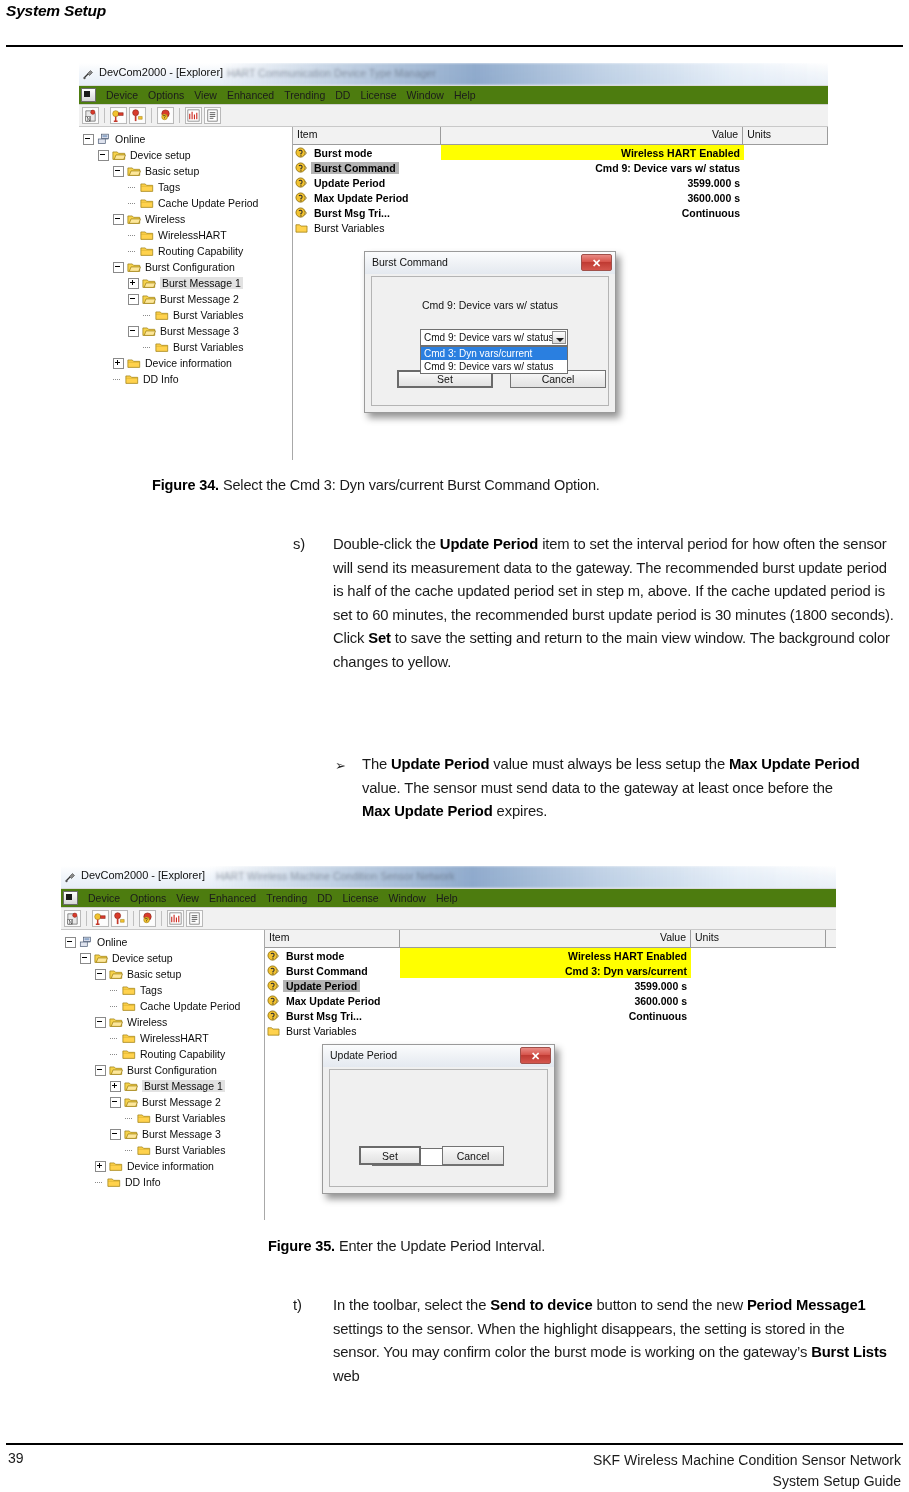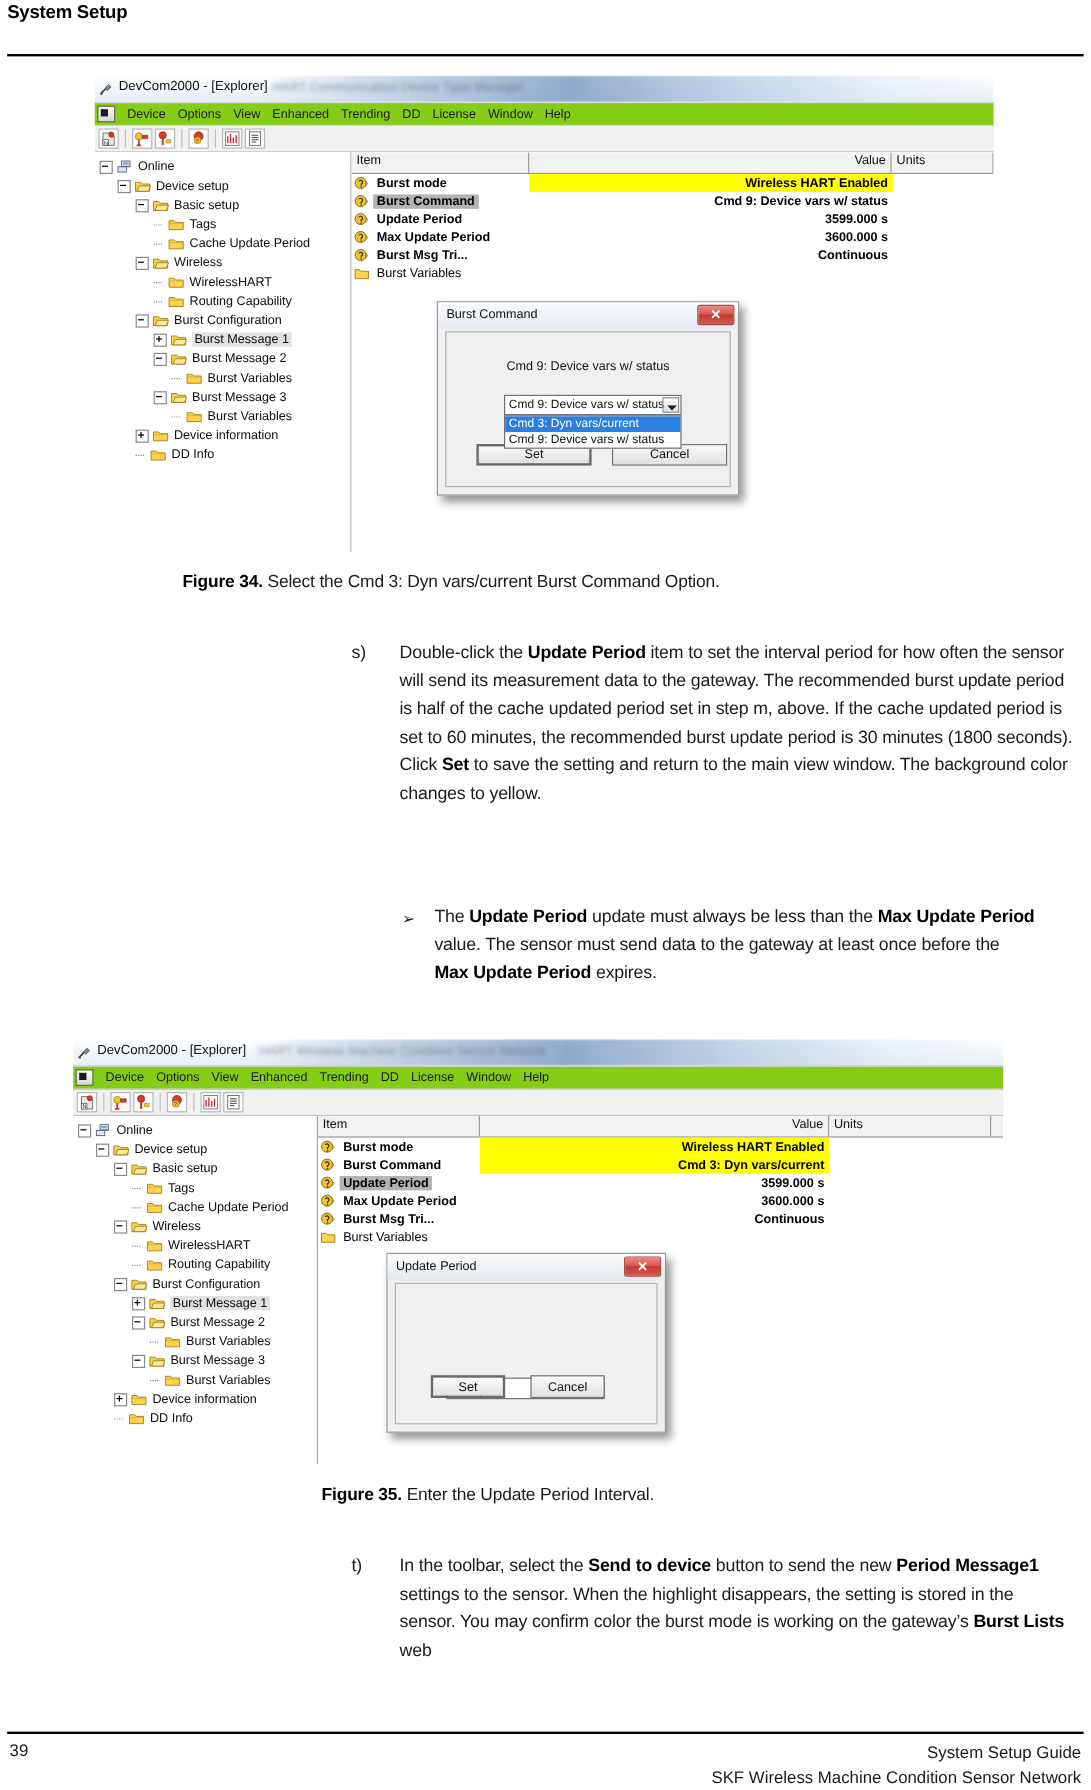--- a/index.html
+++ b/index.html
@@ -14,20 +14,21 @@
     font-family: "Liberation Sans", sans-serif;
     color: #000000;
     overflow: hidden;
   }
 
   
   .page-header {
     position: absolute;
     left: 0; top: 0;
     width: 909px;
+    font-style: italic;
   }
   .page-header .h-title {
     font-size: 15.5px;
     font-weight: bold;
     letter-spacing: -0.2px;
     margin: 2px 0 0 6px;
   }
   .page-header .h-sub {
     font-size: 14.5px;
     font-weight: normal;
@@ -83,21 +84,21 @@
     position: absolute;
     top: 4px;
     font-size: 10.5px;
     color: rgba(80,90,105,0.55);
     filter: blur(1.6px);
     white-space: nowrap;
   }
 
   .win-menubar {
     height: 18px;
-    background: #84cc16;
+    background: #4d7c0f;
     border-top: 1px solid #d9d9d9;
     border-bottom: 1px solid #d0d0d0;
     display: flex;
     align-items: center;
     padding-left: 2px;
     position: relative;
   }
   .win-menubar .sysbox {
     width: 13px; height: 12px;
     border: 1px solid #6b6b6b;
@@ -762,21 +763,21 @@
   <span>Select the Cmd 3: Dyn vars/current Burst Command Option.</span>
 </div>
 
 <div class="para" style="left:333px; top:533px; width:566px;">
   <span class="marker">s)</span>
   <span id="step-s-body"><span>Double-click the </span><b>Update Period</b><span> item to set the interval period for how often the sensor will send its measurement data to the gateway.  The recommended burst update period is half of the cache updated period set in step m, above.  If the cache updated period is set to 60 minutes, the recommended burst update period is 30 minutes (1800 seconds).  Click </span><b>Set</b><span> to save the setting and return to the main view window.  The background color changes to yellow.</span></span>
 </div>
 
 <div class="para" style="left:362px; top:753px; width:502px;">
   <span class="bullet-arrow">➢</span>
-  <span id="step-s-note-body"><span>The </span><b>Update Period</b><span> update must always be less than the </span><b>Max Update Period</b><span> value.  The sensor must send data to the gateway at least once before the </span><b>Max Update Period</b><span> expires.</span></span>
+  <span id="step-s-note-body"><span>The </span><b>Update Period</b><span> value must always be less setup the </span><b>Max Update Period</b><span> value.  The sensor must send data to the gateway at least once before the </span><b>Max Update Period</b><span> expires.</span></span>
 </div>
 
 <div class="appwin" id="win35" style="left:61px; top:866px; width:775px; height:352px;">
 
   <div class="win-titlebar">
     <div class="tb-blur" style="left:148px; width:627px;"></div>
     <svg class="tb-icon" viewBox="0 0 12 12">
       <path d="M1 10 L5 6" stroke="#333" stroke-width="1.3" fill="none"></path>
       <path d="M4.5 5.5 L7.5 2.5 L9.5 4.5 L6.5 7.5 Z" fill="#888" stroke="#444" stroke-width="0.6"></path>
       <circle cx="1.5" cy="10.2" r="1.1" fill="#555"></circle>
@@ -1071,15 +1072,15 @@
 </div>
 
 <div class="para" style="left:333px; top:1294px; width:560px;">
   <span class="marker">t)</span>
   <span id="step-t-body"><span>In the toolbar, select the </span><b>Send to device</b><span> button to send the new </span><b>Period Message1</b><span> settings to the sensor.  When the highlight disappears, the setting is stored in the sensor.  You may confirm color the burst mode is working on the gateway’s </span><b>Burst Lists</b><span> web</span></span>
 </div>
 
 <div class="footer-rule"></div>
 <div class="footer-pageno">39</div>
 <div class="footer-right">
+  <div>SKF Wireless Machine Condition Sensor Network</div>
   <div>System Setup Guide</div>
-  <div>SKF Wireless Machine Condition Sensor Network</div>
 </div>
 
 </body></html>

